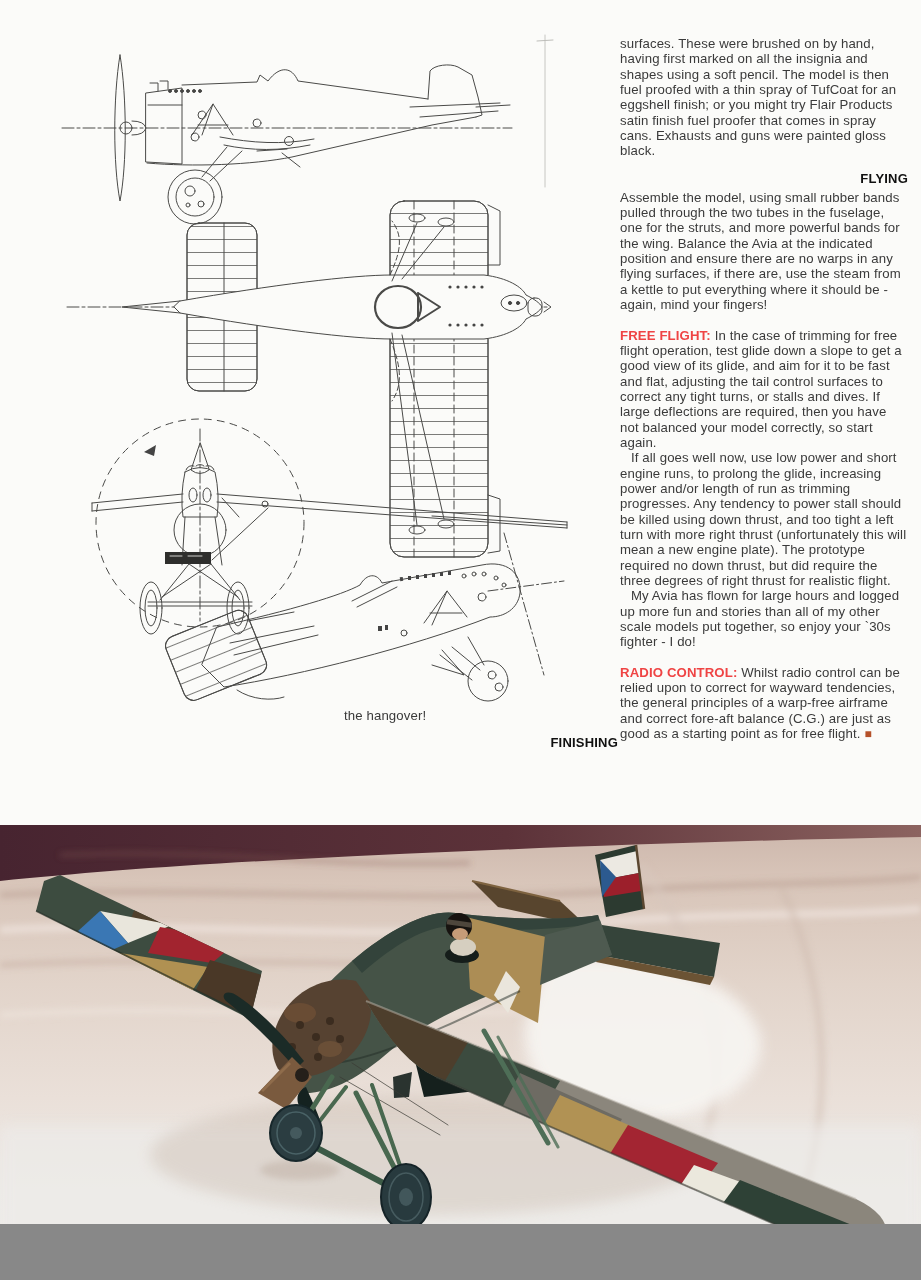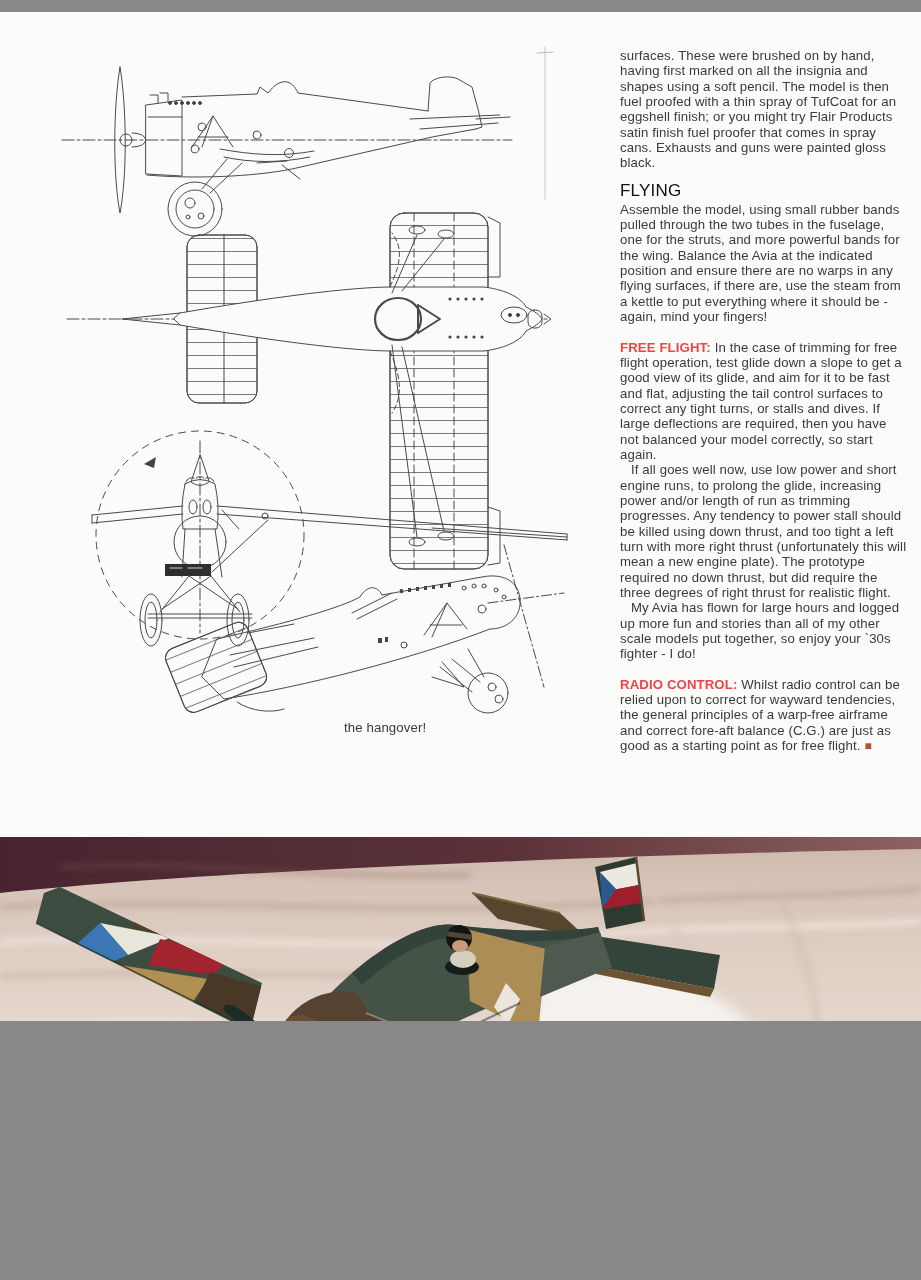--- a/index.html
+++ b/index.html
@@ -1,28 +1,28 @@
 <!DOCTYPE html>
 <html><head>
 <meta charset="utf-8">
 <style>
   html,body{margin:0;padding:0;background:#888;}
   .page{
-    position:relative;width:921px;height:1009px;margin:12px auto;
+    position:relative;width:921px;height:1224px;margin:0 auto;
     background:#fbfbf9;overflow:hidden;
     font-family:"Liberation Sans",sans-serif;color:#343434;
   }
   
   .bodytext{font-size:13.2px;line-height:15.35px;letter-spacing:.12px;color:#3a3a3a;}
   .bodytext p{margin:0;}
   .bodytext p.gap{margin-top:15px;}
   .bodytext p.indent{text-indent:11px;}
   .bodytext h3{
-    font-size:17px;line-height:18px;margin:11px 0 2px 0;color:#101010;
-    font-weight:normal;letter-spacing:.2px;
+    font-size:13px;line-height:18px;margin:11px 0 2px 0;color:#101010;
+    font-weight:bold;letter-spacing:.2px;text-align:right;
   }
   .lead{font-weight:bold;color:#ef4444;}
   .endmark{color:#b5512a;font-size:12px;}
   .col-right{position:absolute;left:620px;top:36px;width:288px;}
   .col-b1{position:absolute;left:66px;top:735px;width:274px;}
   .col-b2{position:absolute;left:344px;top:708px;width:274px;}
   
   .drawings{position:absolute;left:52px;top:25px;width:532px;height:718px;}
   
   .photo{position:absolute;left:0;top:825px;width:921px;height:455px;overflow:hidden;}
@@ -203,20 +203,21 @@
     <p class="indent">My Avia has flown for large hours and logged up more fun and stories than all of my other scale models put together, so enjoy your `30s fighter - I do!</p>
     <p class="gap">
       <span class="lead">RADIO CONTROL:</span>
       <span>Whilst radio control can be relied upon to correct for wayward tendencies, the general principles of a warp-free airframe and correct fore-aft balance (C.G.) are just as good as a starting point as for free flight.</span>
       <span class="endmark">■</span>
     </p>
   </div>
 
   <div class="col-b2 bodytext">
     <p>the hangover!</p>
+    <h3>FINISHING</h3>
   </div>
 
   <div class="photo">
   <svg width="921" height="455" viewBox="0 0 921 455">
     <defs>
       <linearGradient id="sheetGrad" x1="0" y1="0" x2="0" y2="1">
         <stop offset="0" stop-color="#ccb6ab"></stop>
             <stop offset=".12" stop-color="#d8c5b9"></stop>
         <stop offset=".35" stop-color="#e2d4ca"></stop>
             <stop offset=".6" stop-color="#eae0d9"></stop>

